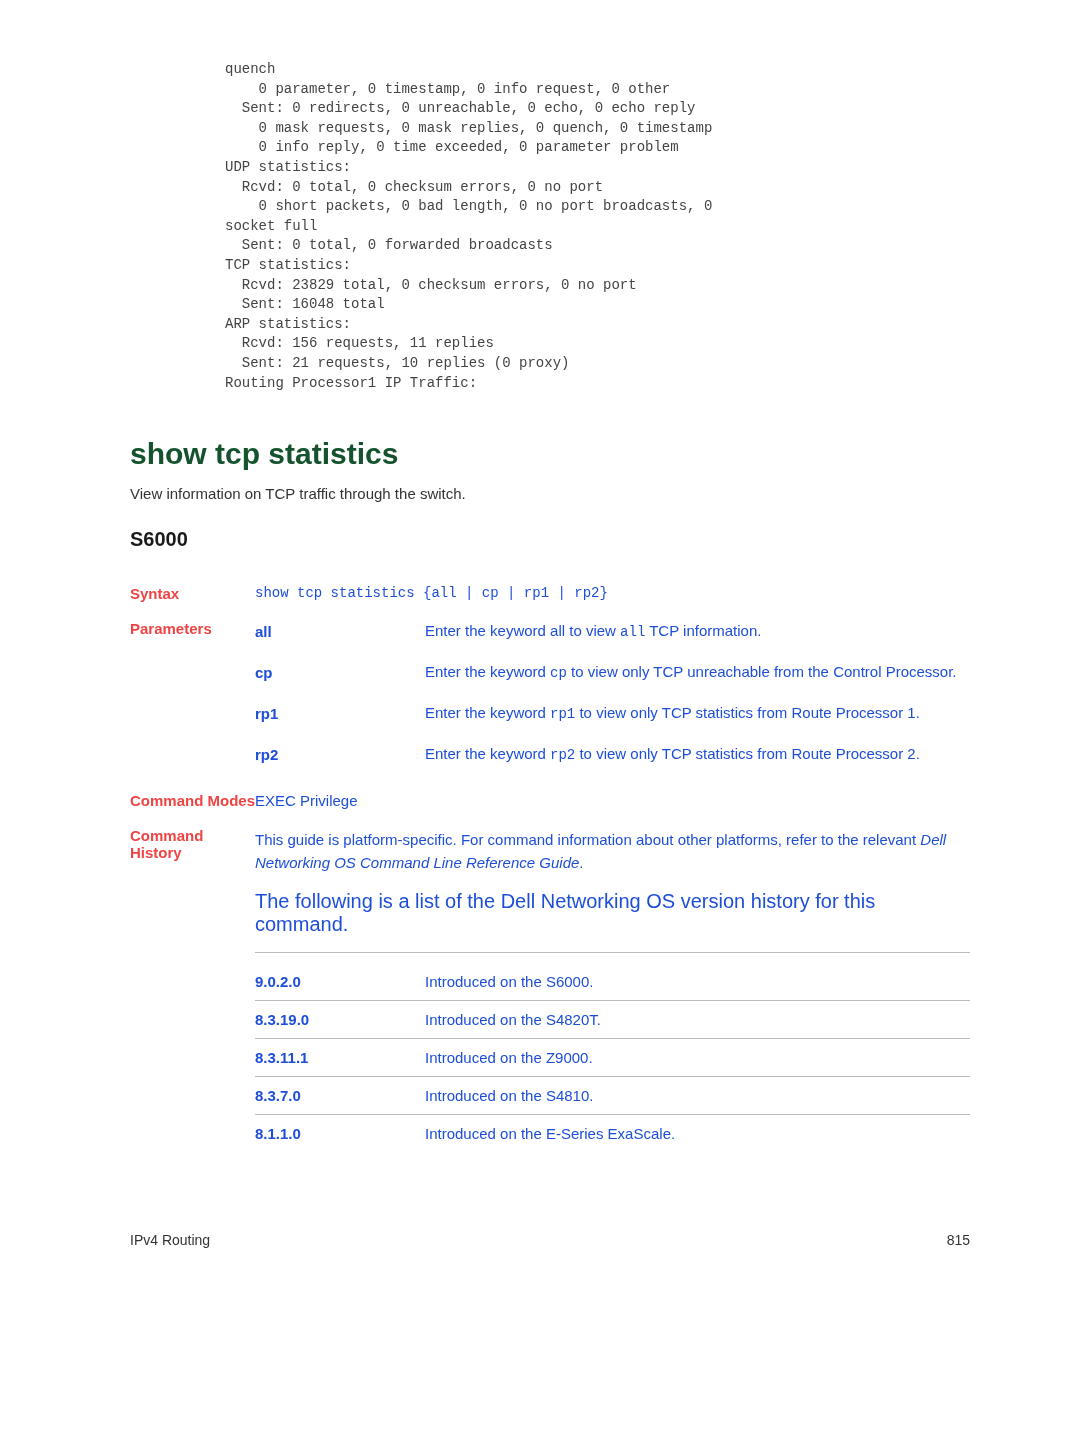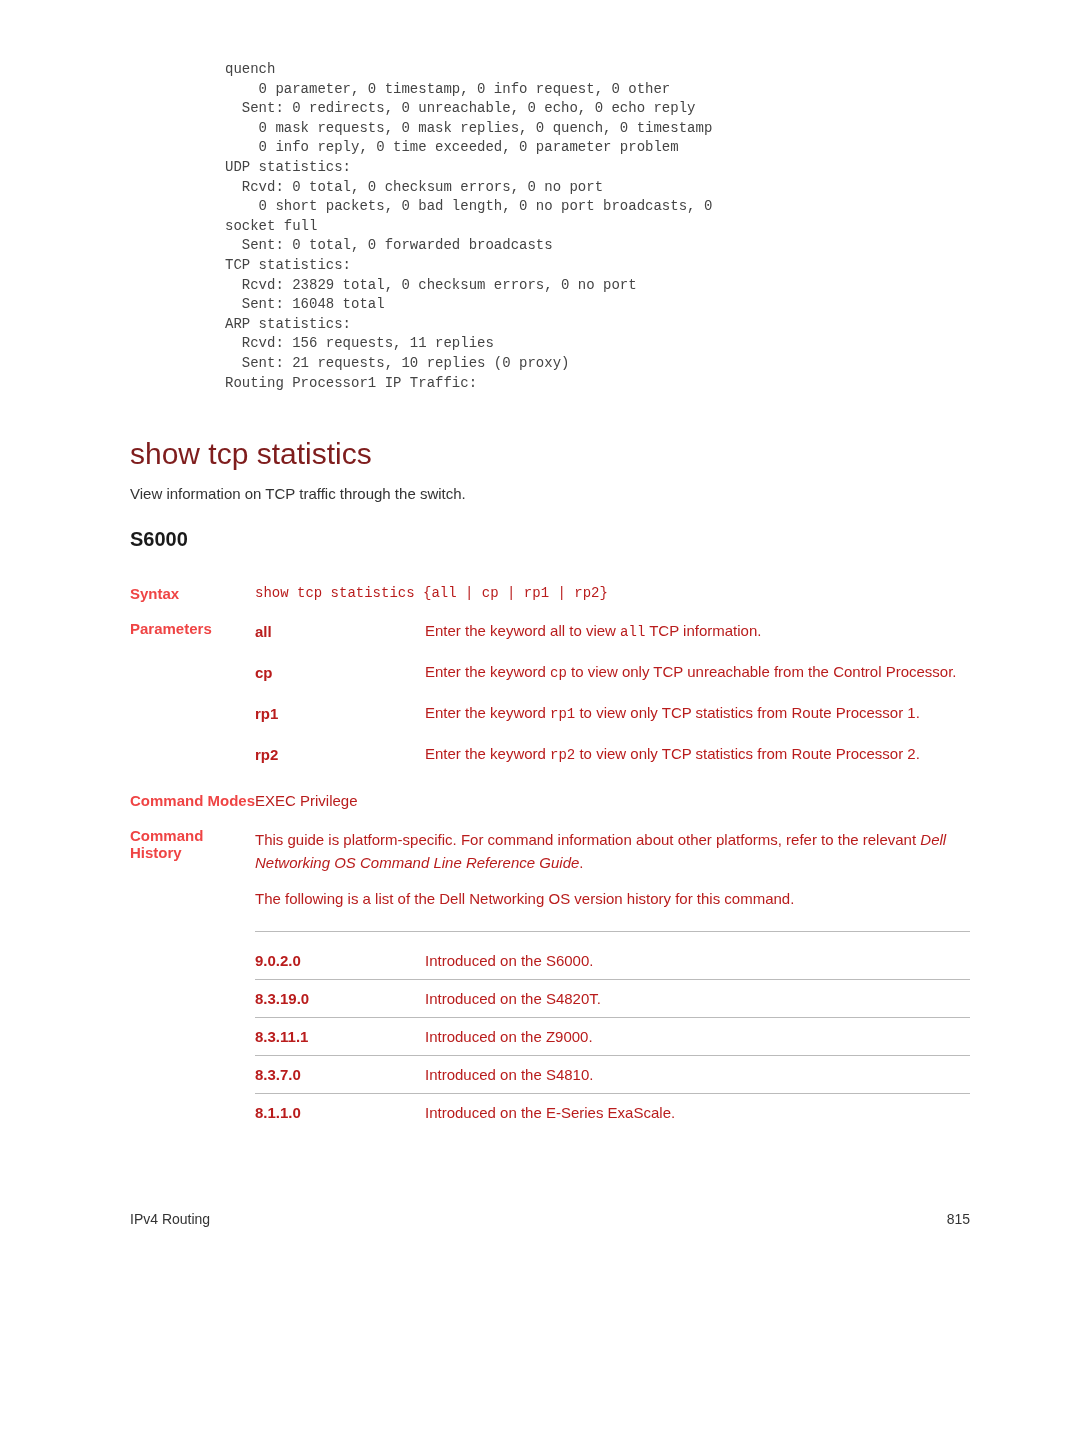--- a/index.html
+++ b/index.html
@@ -14,22 +14,22 @@
     font-family: "Courier New", monospace;
     font-size: 14px;
     line-height: 1.4;
     white-space: pre;
     color: #444;
     margin-bottom: 44px;
     margin-left: 95px;
   }
   h1.cmd-title {
     font-size: 30px;
-    font-weight: 400;
-    color: #7f1d1d;
+    font-weight: 700;
+    color: #14532d;
     margin-bottom: 14px;
   }
   p.cmd-desc {
     font-size: 15px;
     color: #333;
     margin-bottom: 26px;
   }
   h2.model {
     font-size: 20px;
     font-weight: 700;
@@ -43,21 +43,21 @@
   .section-label {
     width: 125px;
     flex-shrink: 0;
     font-size: 15px;
     font-weight: 700;
     color: #ef4444;
   }
   .section-content {
     flex: 1;
     font-size: 15px;
-    color: #b91c1c;
+    color: #1d4ed8;
   }
   .syntax-code {
     font-family: "Courier New", monospace;
     font-size: 14px;
   }
   .param-row {
     display: flex;
     margin-bottom: 18px;
     align-items: center;
   }
@@ -70,24 +70,24 @@
   .param-desc {
     flex: 1;
     font-size: 15px;
     line-height: 1.5;
   }
   .mono { font-family: "Courier New", monospace; font-size: 14px; }
   .italic { font-style: italic; }
   .history-block { margin-top: 2px; }
   .history-intro {
     border-bottom: 1px solid #bbb;
-    padding-bottom: 24px;
+    padding-bottom: 16px;
     margin-bottom: 10px;
     margin-top: 16px;
-    font-size: 15px;
+    font-size: 20px;
   }
   .history-row {
     display: flex;
     border-bottom: 1px solid #bbb;
     padding: 10px 0;
     align-items: center;
   }
   .history-ver {
     width: 170px;
     flex-shrink: 0;

